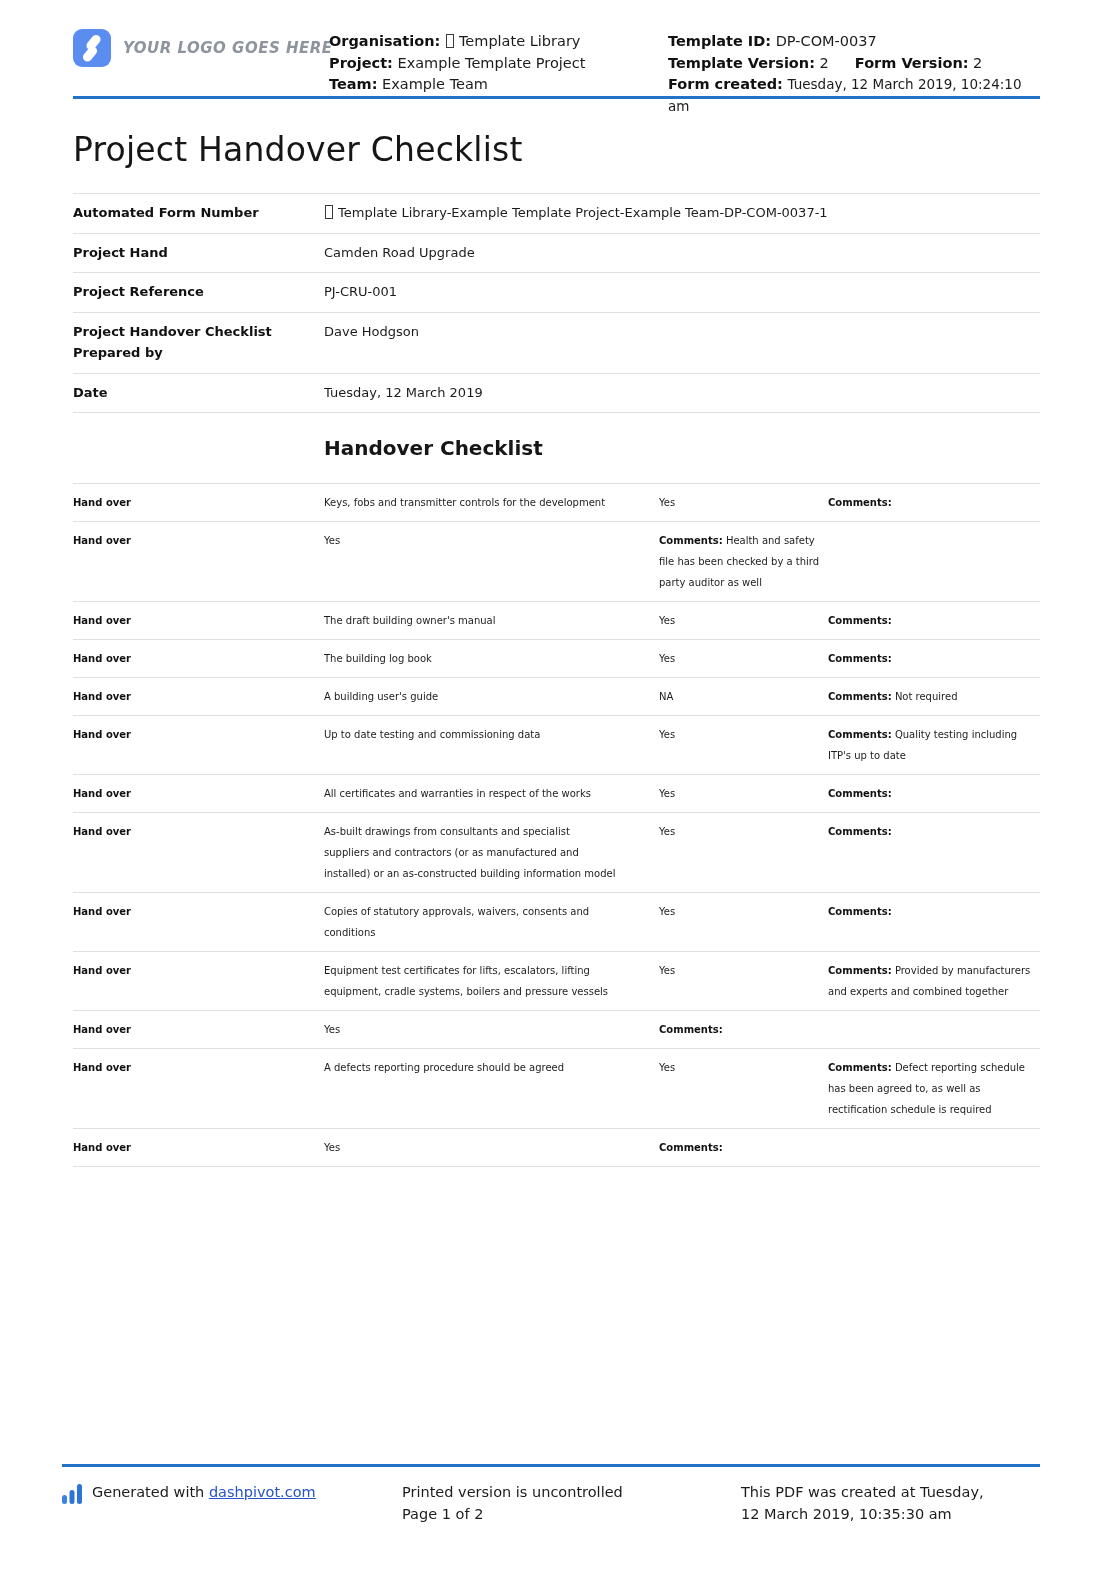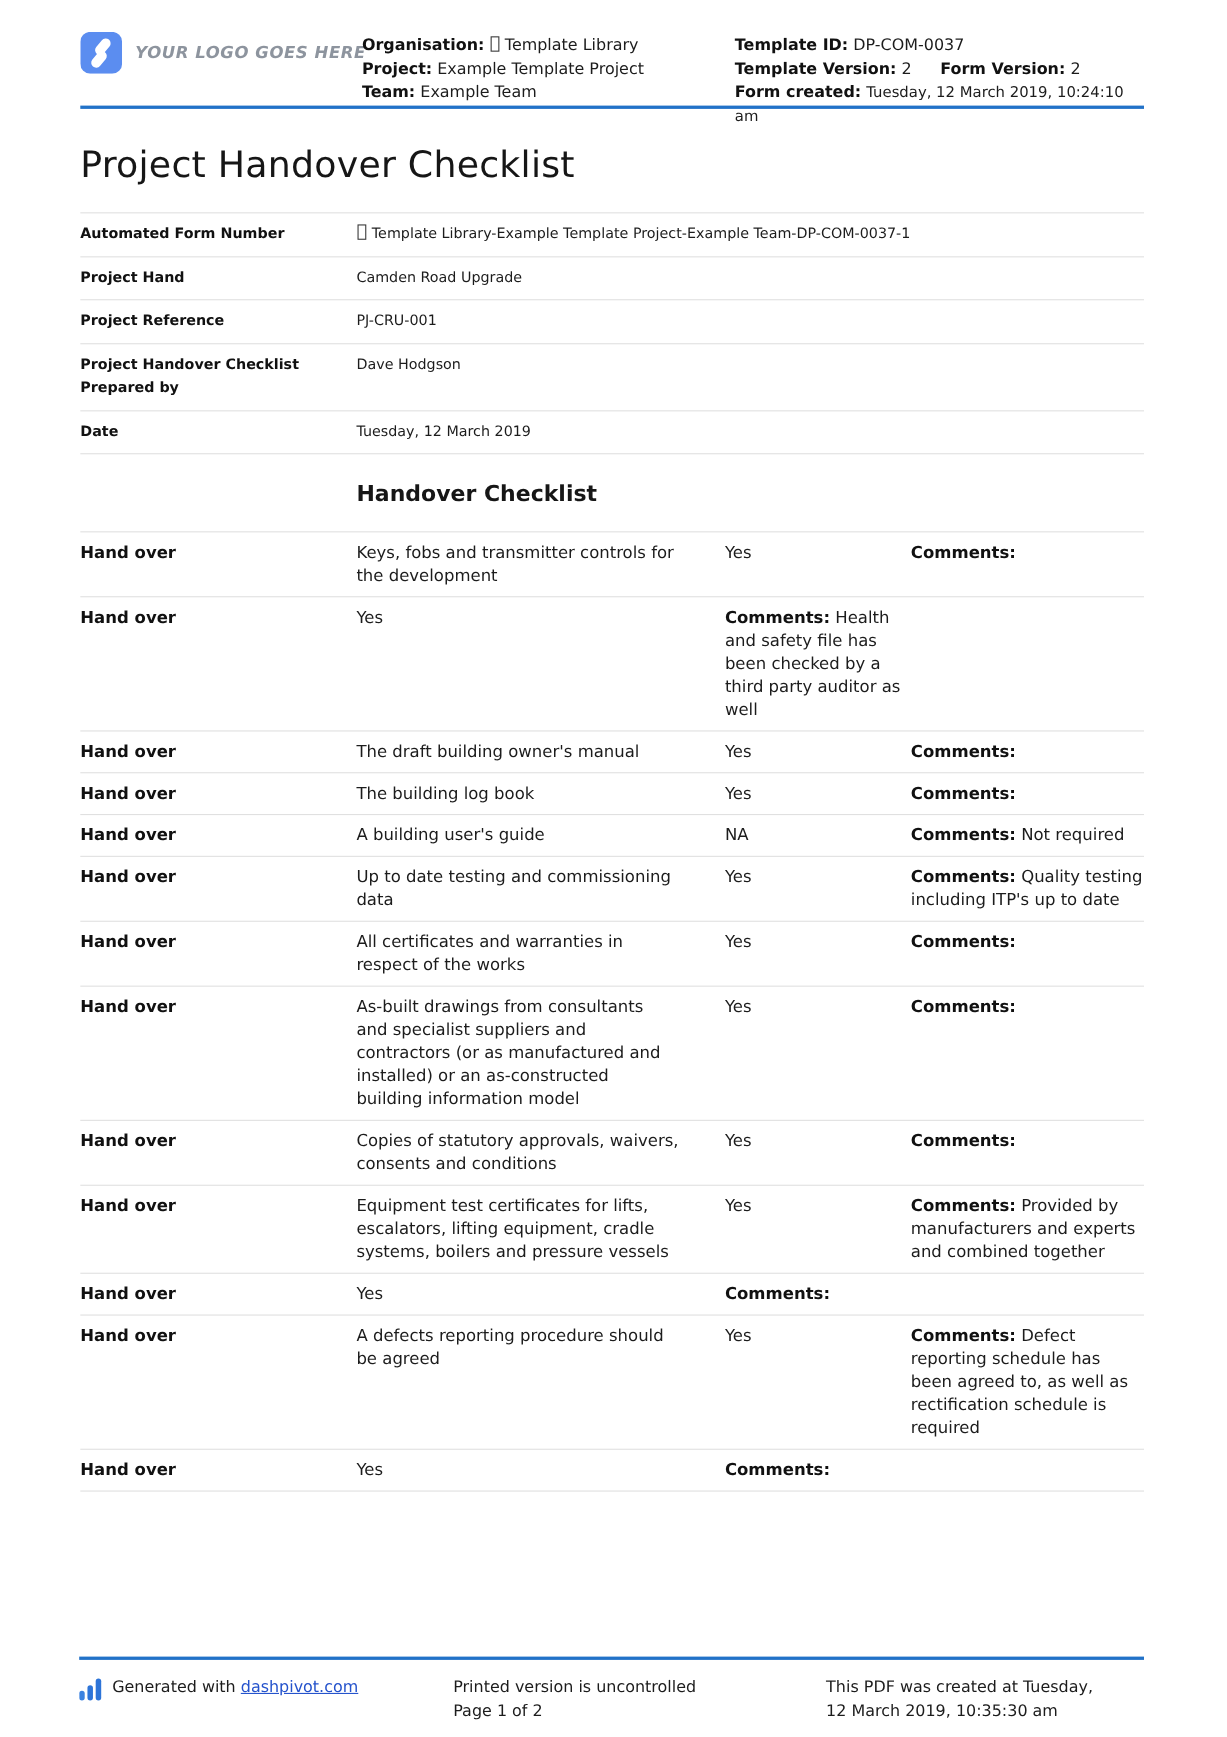--- a/index.html
+++ b/index.html
@@ -60,31 +60,31 @@
   
   .section-heading {
     margin-top:23px; margin-left:251px;
     font-size:20px; font-weight:700; color:#161616;
   }
   .checklist { margin-top:23px; }
   .check-row {
     display:grid; grid-template-columns:251px 335px 169px 1fr;
     border-top:1px solid #e0e0e0;
     padding:8px 0;
-    font-size:15px; line-height:21px;
+    font-size:10px; line-height:21px;
   }
   .checklist .check-row:last-child { border-bottom:1px solid #e0e0e0; }
   .cell-label { font-weight:700; color:#111; }
   .cell-item { padding-right:42px; }
   .cell-answer { }
   .cell-comment { }
   .cell-comment b { font-weight:700; color:#111; }
 
   
-  .footer { position:absolute; left:72px; right:75px; top:1464px;margin-top:42px; }
+  .footer { position:absolute; left:62px; right:75px; top:1464px; }
   .footer-rule { height:3px; background:#2272c8; }
   .footer-cols {
     display:grid; grid-template-columns:340px 339px 1fr;
     margin-top:15px;
     font-size:14.5px; line-height:21.5px;
   }
   .footer-left { display:flex; align-items:flex-start; }
   .footer-left svg { margin-right:9px; margin-top:1px; }
   .footer-link { color:#2553cc; text-decoration:underline; }
   .footer-right { max-width:250px; }

